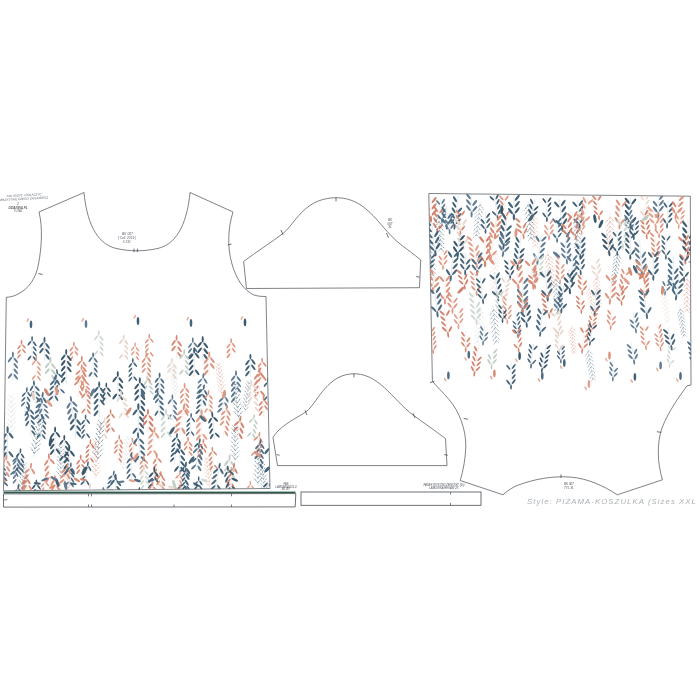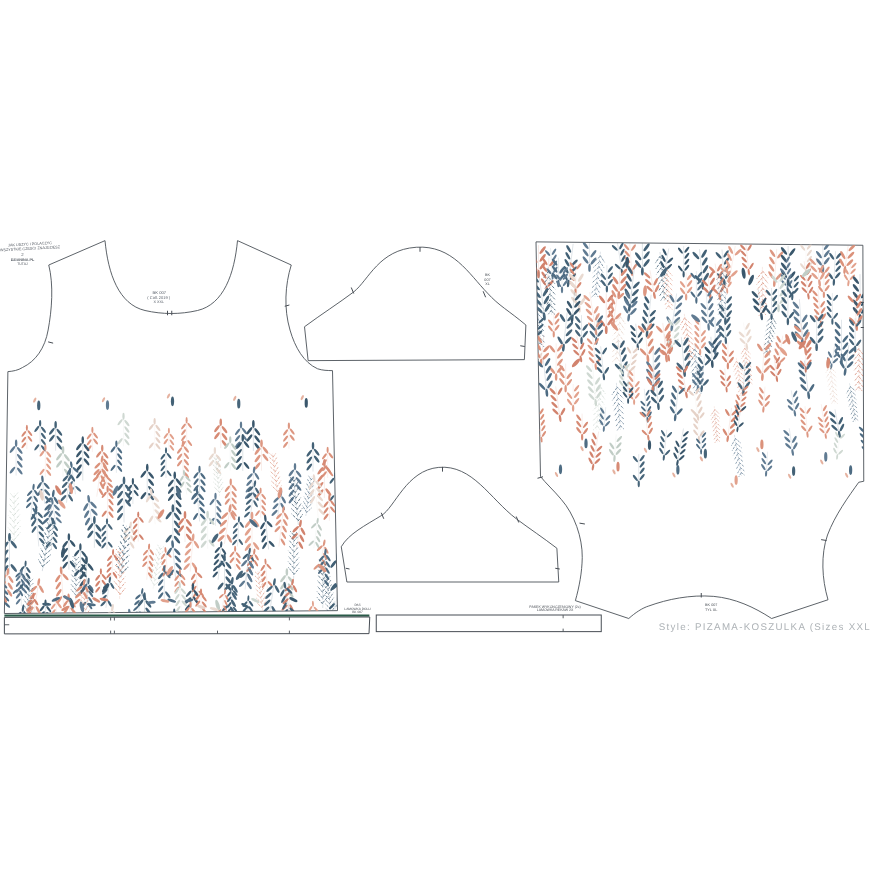--- a/index.html
+++ b/index.html
@@ -1,17 +1,17 @@
 <!DOCTYPE html>
 <html><head>
 <meta charset="utf-8">
 <style>
 html,body { margin:0; padding:0; background:#ffffff; width:700px; height:700px; overflow:hidden; }
 * { font-family: "Liberation Sans", sans-serif; }
-#stage { position:relative; width:700px; height:700px; }
+#stage { position:relative; width:700px; height:700px;font-style:italic; }
 </style>
 </head>
 <body>
 <div id="stage">
 <svg width="700" height="700" viewBox="0 0 700 700" style="position:absolute;left:0;top:0">
 <defs>
 <g id="st1">
 <path d="M0,0 L0,-25" stroke="currentColor" stroke-width="0.42" opacity="0.3" fill="none"></path>
 <ellipse cx="-3.0" cy="-3.6" rx="1.05" ry="3.4" transform="rotate(37 -3.0 -3.6)" fill="currentColor"></ellipse>
 <ellipse cx="3.0" cy="-4.4" rx="1.05" ry="3.4" transform="rotate(-37 3.0 -4.4)" fill="currentColor"></ellipse>

